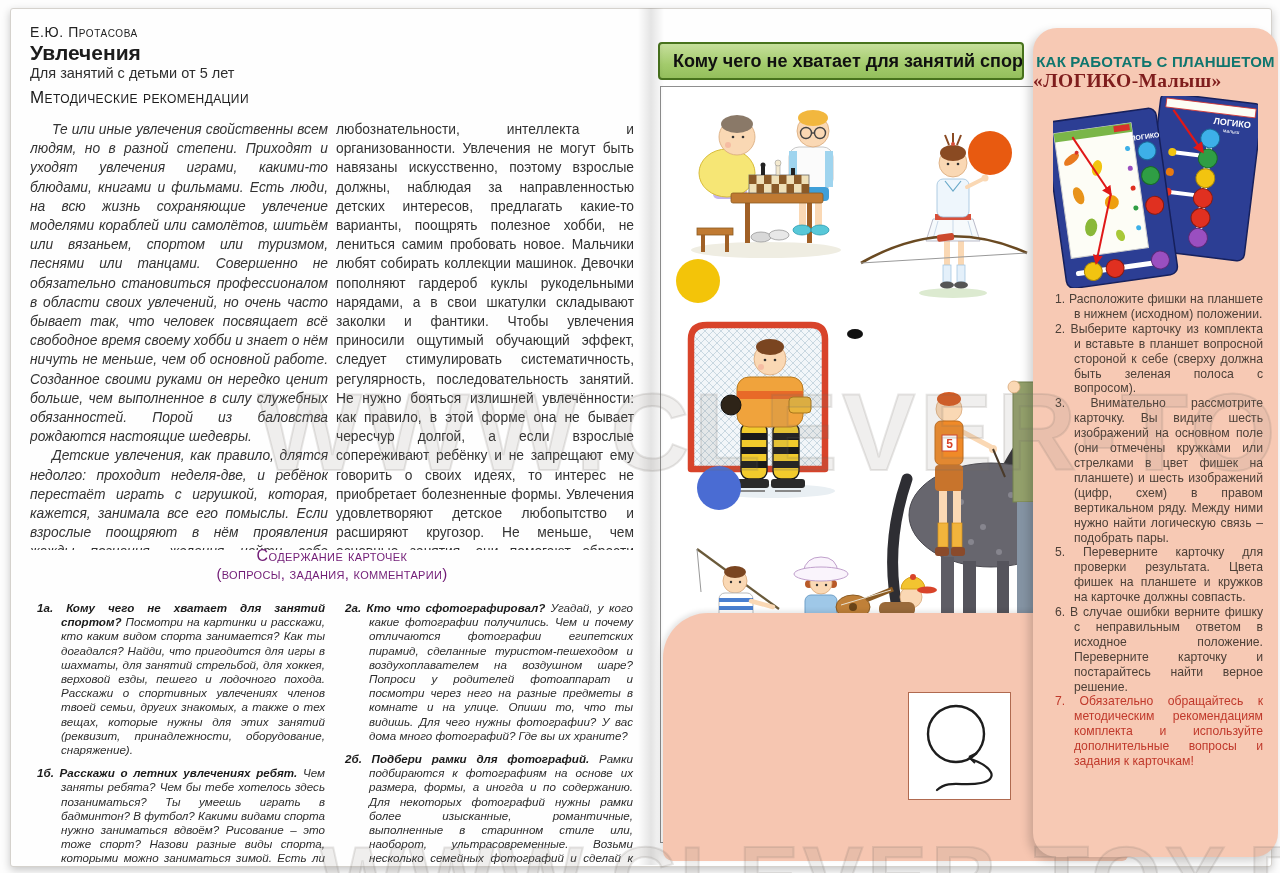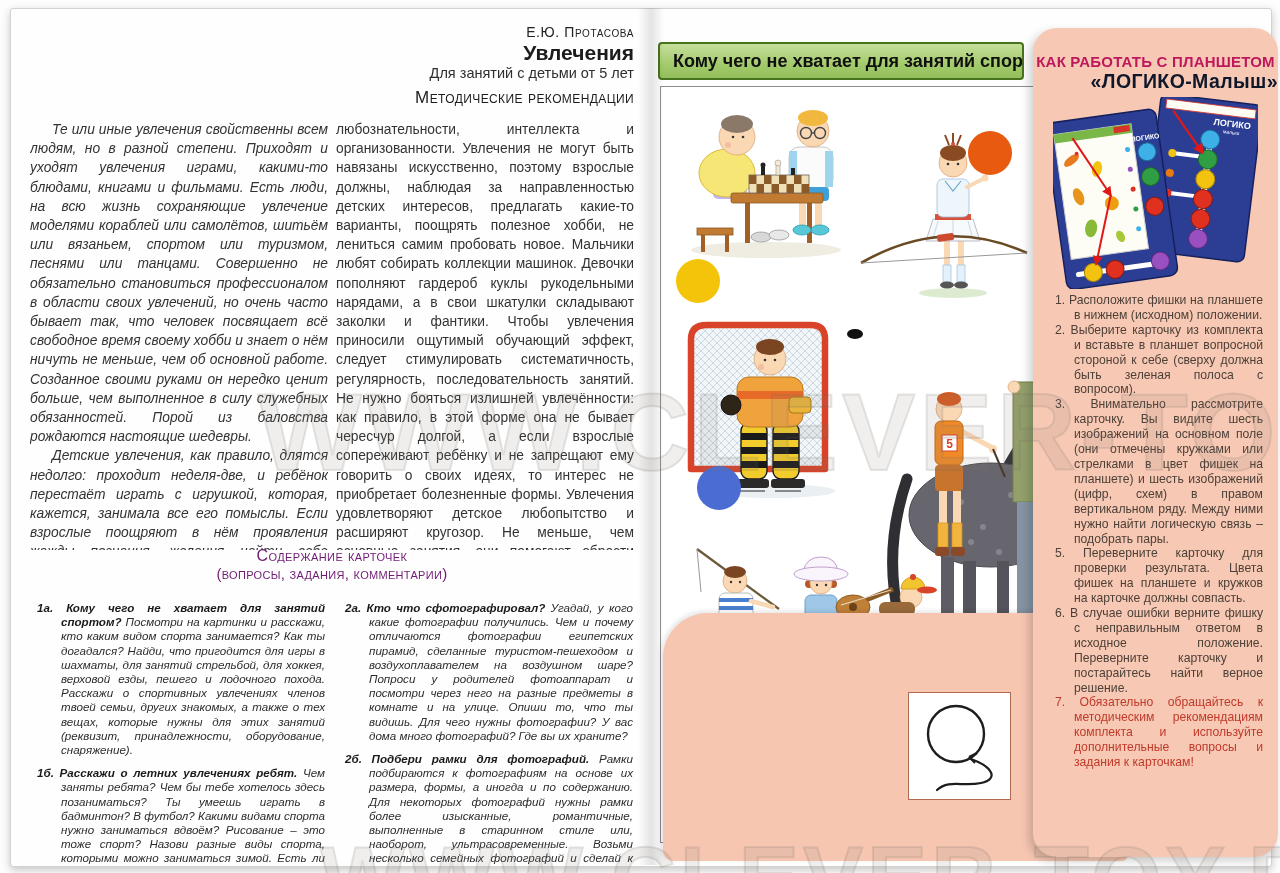--- a/index.html
+++ b/index.html
@@ -3,21 +3,21 @@
 <meta charset="utf-8">
 <style>
   html,body{margin:0;padding:0;background:#fff;}
   #canvas{position:relative;width:1280px;height:873px;background:#fdfdfd;overflow:hidden;
           font-family:"Liberation Sans","DejaVu Sans",sans-serif;color:#2e2e2e;}
   .spread{position:absolute;left:10px;top:8px;width:1260px;height:857px;background:#fefefe;
           border:1px solid #d5d2cd;border-radius:3px;box-shadow:0 3px 9px rgba(0,0,0,.22);}
   .gutter{position:absolute;left:638px;top:8px;width:26px;height:857px;z-index:8;pointer-events:none;
           background:linear-gradient(to right,rgba(0,0,0,0),rgba(0,0,0,.10) 50%,rgba(0,0,0,0));}
   
-  .lp-head{position:absolute;left:30px;top:24px;width:604px;text-align:right;z-index:2;}
+  .lp-head{position:absolute;left:30px;top:24px;width:604px;text-align:left;z-index:2;}
   .author{font-size:14px;font-variant:small-caps;letter-spacing:.6px;color:#222;}
   .l-title{font-size:21px;font-weight:bold;color:#1c1c1c;margin-top:1px;}
   .l-sub{font-size:14.5px;margin-top:0px;}
   .sec1{font-size:17px;font-variant:small-caps;letter-spacing:.4px;margin-top:7px;color:#1c1c1c;}
   .col{position:absolute;top:120px;width:298px;height:430px;font-size:13.8px;line-height:19.2px;
        text-align:justify;overflow:hidden;z-index:2;color:#333;}
   .col p{margin:0;}
   .col p.ind{text-indent:22px;}
   .col1{left:30px;font-style:italic;} .col2{left:336px;}
   .sec2head{position:absolute;left:30px;top:547px;width:604px;text-align:center;z-index:2;color:#701a75;}
@@ -38,22 +38,22 @@
              border:1px solid #8e8e8e;box-sizing:border-box;z-index:2;overflow:hidden;}
   .cardframe svg{display:block;}
   
   .flap{position:absolute;left:663px;top:613px;width:465px;height:248px;background:#f6c6b1;
         border-radius:45px 6px 6px 10px;z-index:5;box-shadow:-2px -2px 5px rgba(0,0,0,.10);}
   .balloonbox{position:absolute;left:245px;top:79px;width:103px;height:108px;background:#fff;
               border:1px solid #b06a50;box-sizing:border-box;}
   
   .panel{position:absolute;left:1033px;top:28px;width:245px;height:829px;background:#f7c9b4;
          border-radius:24px;z-index:7;box-shadow:-4px 4px 10px rgba(0,0,0,.18);overflow:hidden;}
-  .p-title1{margin-top:25px;text-align:center;font-size:15px;font-weight:bold;color:#be185d;letter-spacing:.2px;}
-  .p-title2{text-align:right;font-size:19.5px;font-weight:bold;color:#0f172a;letter-spacing:.4px;}
+  .p-title1{margin-top:25px;text-align:center;font-size:15px;font-weight:bold;color:#0f766e;letter-spacing:.2px;}
+  .p-title2{text-align:left;font-size:19.5px;font-weight:bold;color:#7f1d1d;letter-spacing:.4px;font-family:Liberation Serif, serif;}
   .tablets{width:205px;height:192px;margin:4px auto 0 auto;display:block;}
   .steps{margin:4px 15px 0 22px;height:546px;overflow:hidden;font-size:12.2px;line-height:14.9px;
          color:#4c4038;text-align:justify;}
   .step{padding-left:19px;text-indent:-19px;}
   .step .snum{font-weight:normal;}
   .step-red{color:#c0392b;}
   
   .wm{position:absolute;font-weight:bold;white-space:nowrap;z-index:9;pointer-events:none;
       color:rgba(128,122,118,.12);-webkit-text-stroke:2px rgba(110,105,100,.16);
       font-family:"Liberation Sans",sans-serif;letter-spacing:4px;}

